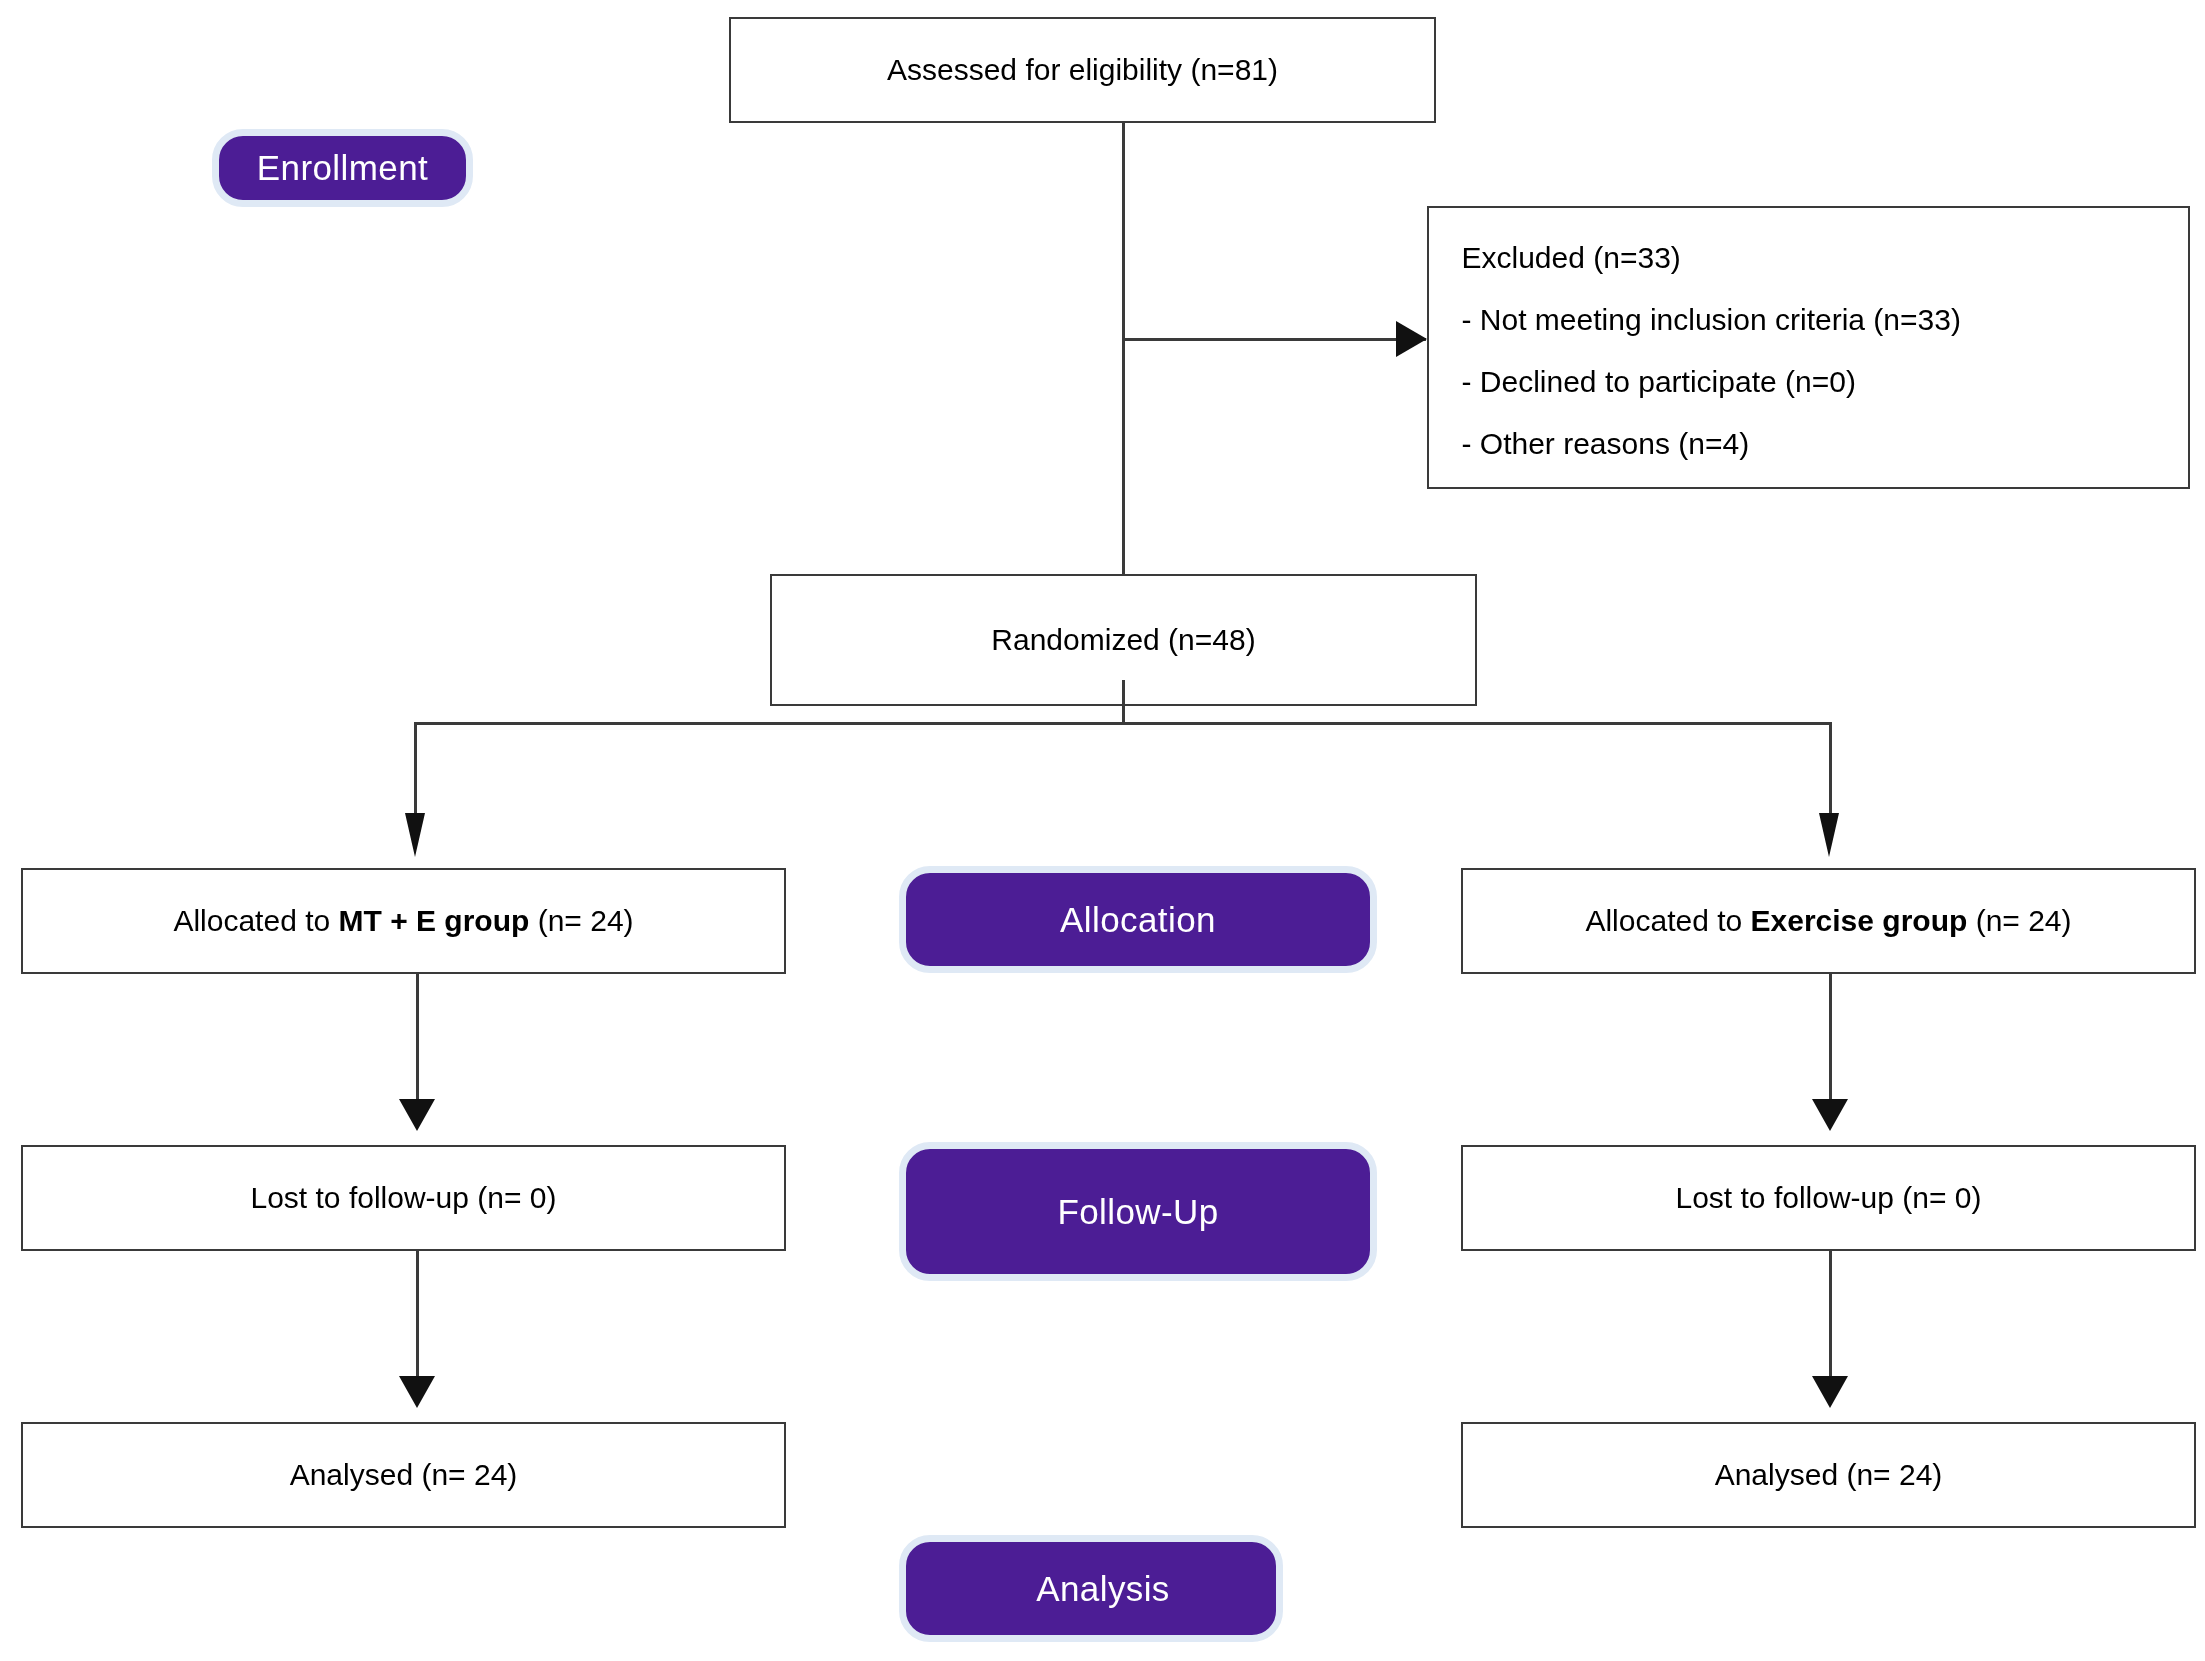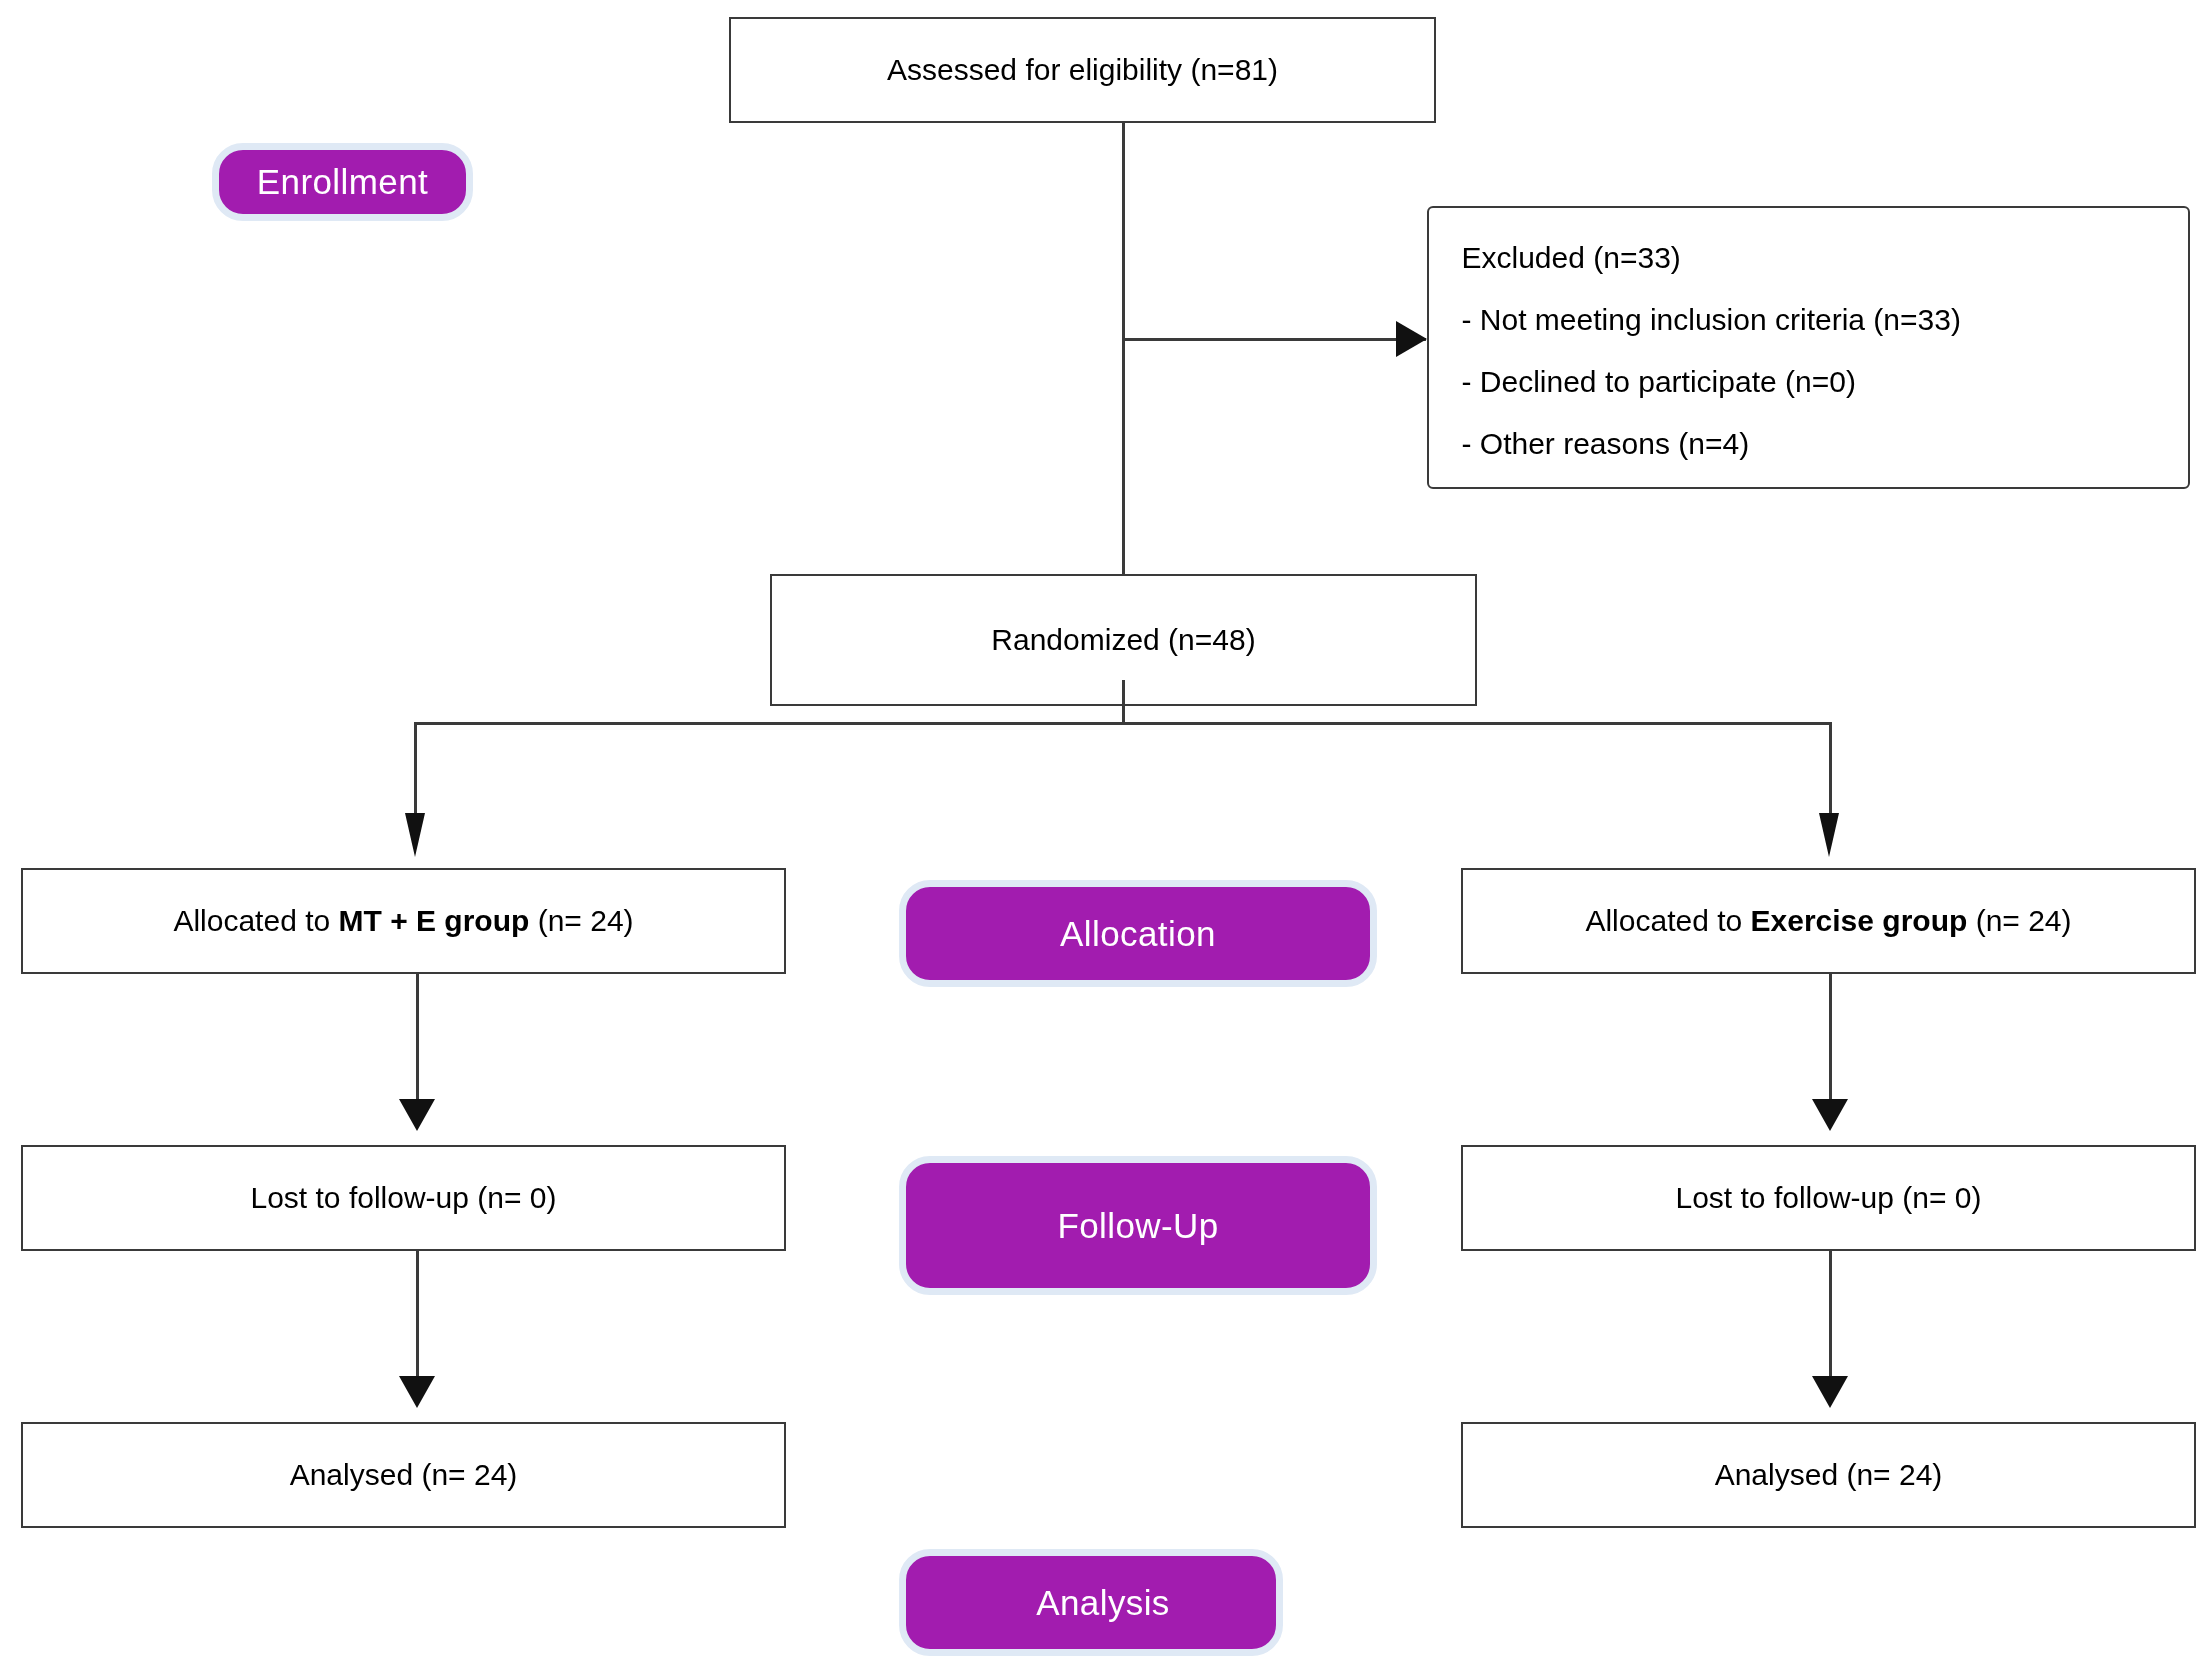--- a/index.html
+++ b/index.html
@@ -29,45 +29,43 @@
     font-size: 30px;
     line-height: 1.45;
     text-align: center;
   }
   .flowbox.left-align {
     justify-content: flex-start;
     text-align: left;
     align-items: flex-start;
     padding: 28px 32.5px;
     flex-direction: column;
-    border-radius: 6px;
   }
   .flowbox.left-align .line {
     display: block;
     white-space: nowrap;
     margin-bottom: 18.4px;
   }
   .flowbox.left-align .line:last-child { margin-bottom: 0; }
   .flowbox .txt { white-space: nowrap; }
   .bold { font-weight: bold; }
 
   
   .stage {
     position: absolute;
     box-sizing: border-box;
-    background: #a21caf;
+    background: #4c1d95;
     border: 7px solid #dfe9f5;
     border-radius: 31px;
     display: flex;
     align-items: center;
     justify-content: center;
     color: #ffffff;
     font-size: 35px;
     letter-spacing: 0.4px;
-    margin-top: 14px;
   }
 
   
   .vline {
     position: absolute;
     background: #3a3a3a;
     width: 2.8px;
   }
   .hline {
     position: absolute;

